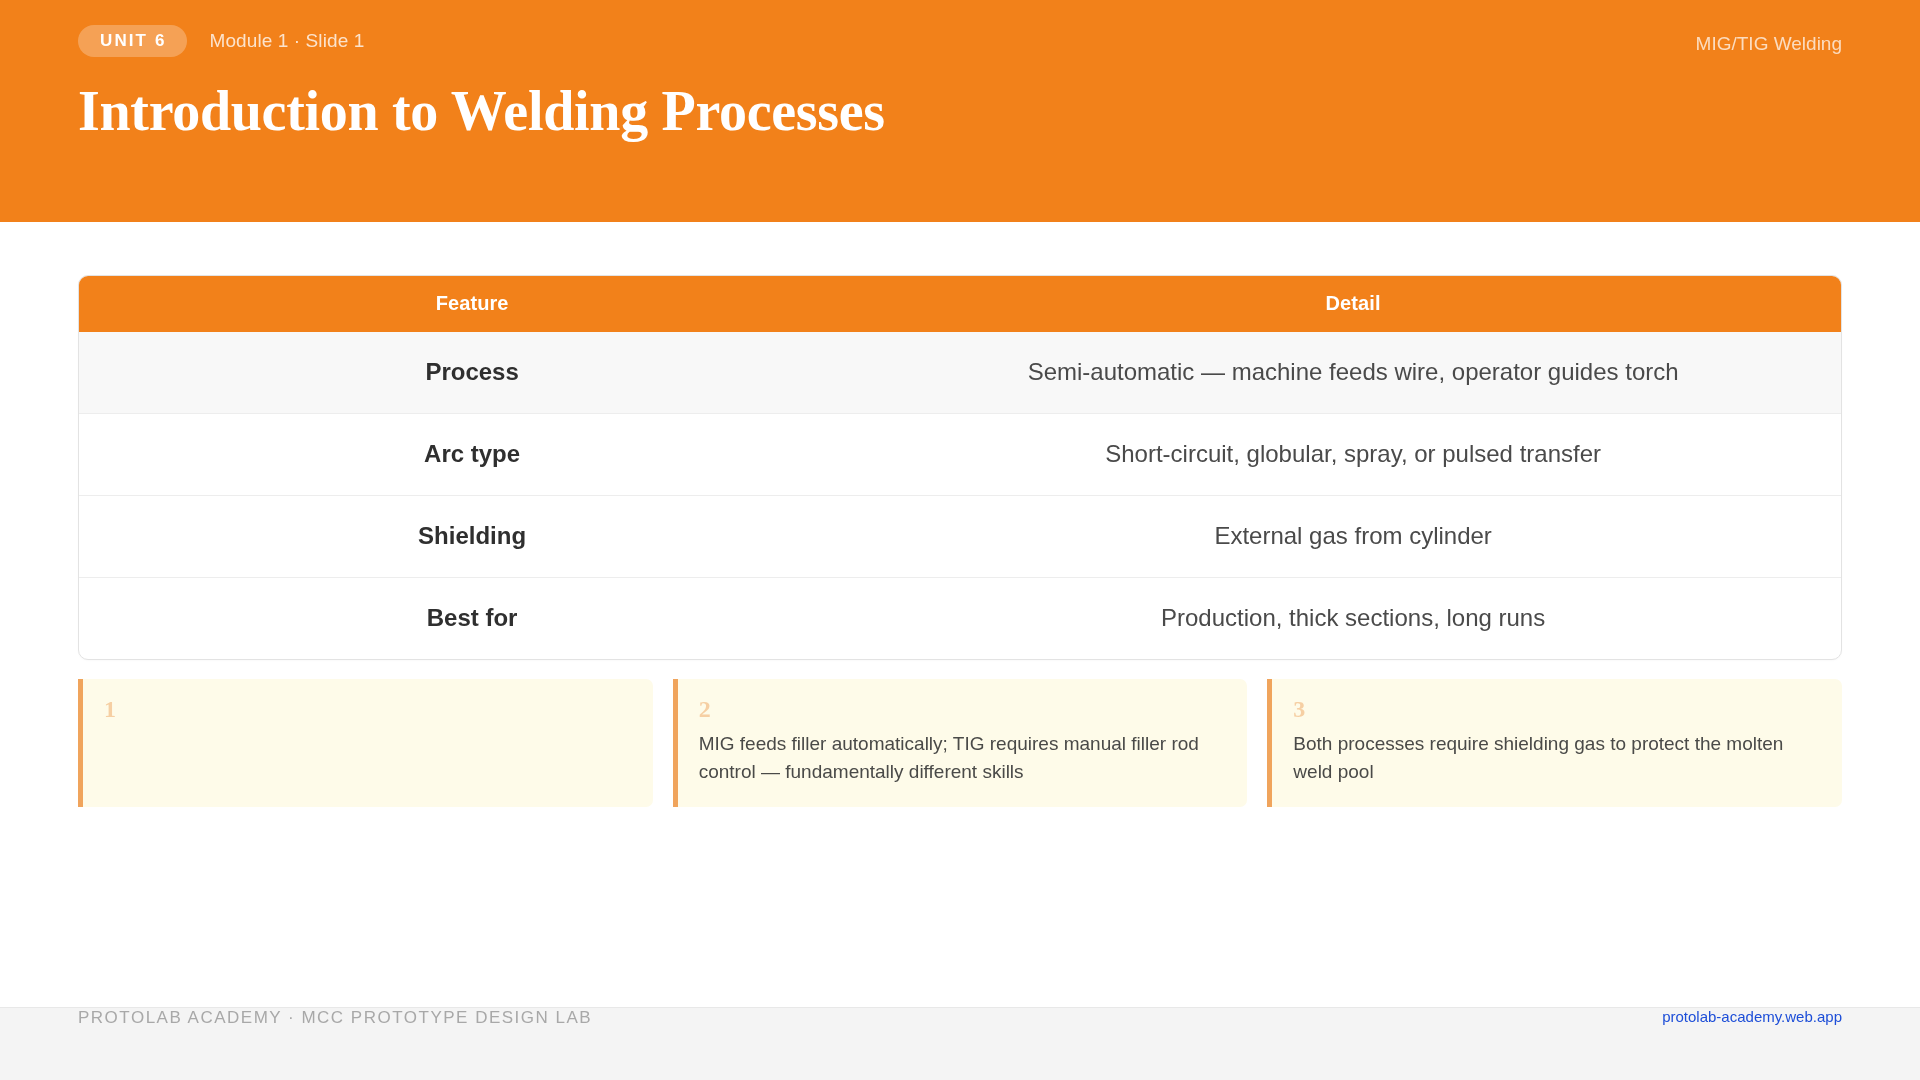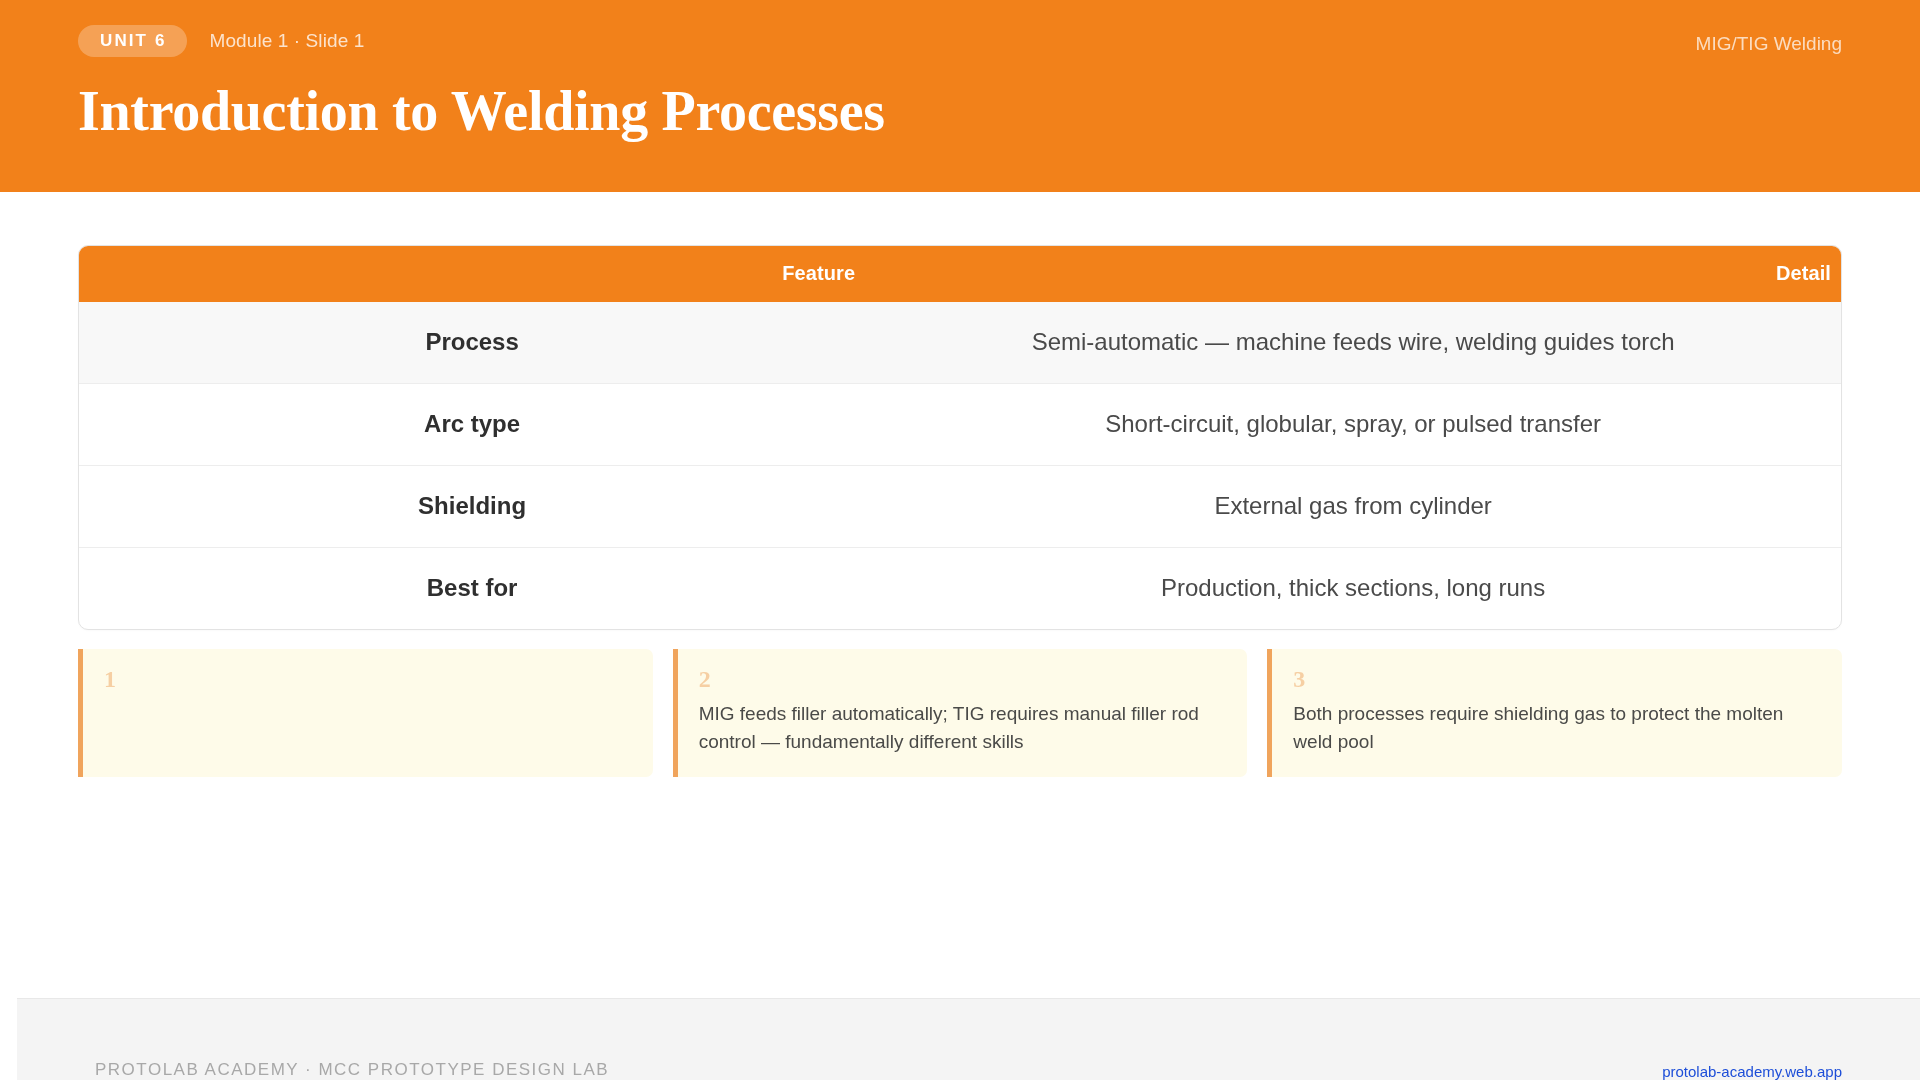--- a/index.html
+++ b/index.html
@@ -11,21 +11,21 @@
     height: 1080px;
     background: #ffffff;
     font-family: "Liberation Sans", sans-serif;
     overflow: hidden;
     position: relative;
   }
 
   
   .slide-header {
     background: #f2811a;
-    height: 192px;
+    height: 222px;
     box-sizing: border-box;
     padding: 24px 78px 0 78px;
     position: relative;
   }
   .header-meta-row {
     display: flex;
     align-items: center;
     height: 34px;
   }
   .unit-badge {
@@ -81,21 +81,21 @@
   table.spec-table {
     width: 100%;
     border-collapse: collapse;
     table-layout: fixed;
   }
   table.spec-table thead th {
     background: #f2811a;
     color: #ffffff;
     font-size: 20px;
     font-weight: bold;
-    text-align: right;
+    text-align: center;
     padding: 16px 10px 17px 10px;
     letter-spacing: 0.1px;
   }
   table.spec-table thead th.col-feature { width: 44.5%; }
   table.spec-table thead th.col-detail  { width: 55.5%; }
 
   table.spec-table tbody td {
     padding: 26px 10px 27px 10px;
     text-align: center;
     font-size: 24px;
@@ -140,29 +140,28 @@
     font-size: 19px;
     line-height: 1.45;
   }
 
   
   .slide-footer {
     position: absolute;
     left: 0;
     right: 0;
     bottom: 0;
-    height: 82px;
+    height: 73px;
     background: #f4f4f4;
     border-top: 1px solid #e8e8e8;
     box-sizing: border-box;
     display: flex;
-    align-items: flex-end;
+    align-items: flex-start;
     justify-content: space-between;
     padding: 0 78px;
-    margin-left: 17px;
   }
   .footer-left {
     color: #a8a8a8;
     font-size: 17px;
     letter-spacing: 1.5px;
     text-transform: uppercase;
     white-space: nowrap;
   }
   .footer-right {
     color: #1d4ed8;
@@ -188,21 +187,21 @@
     <table class="spec-table">
       <thead>
         <tr>
           <th class="col-feature">Feature</th>
           <th class="col-detail">Detail</th>
         </tr>
       </thead>
       <tbody>
         <tr class="row-alt">
           <td class="cell-feature">Process</td>
-          <td class="cell-detail">Semi-automatic — machine feeds wire, welding guides torch</td>
+          <td class="cell-detail">Semi-automatic — machine feeds wire, operator guides torch</td>
         </tr>
         <tr>
           <td class="cell-feature">Arc type</td>
           <td class="cell-detail">Short-circuit, globular, spray, or pulsed transfer</td>
         </tr>
         <tr>
           <td class="cell-feature">Shielding</td>
           <td class="cell-detail">External gas from cylinder</td>
         </tr>
         <tr>

